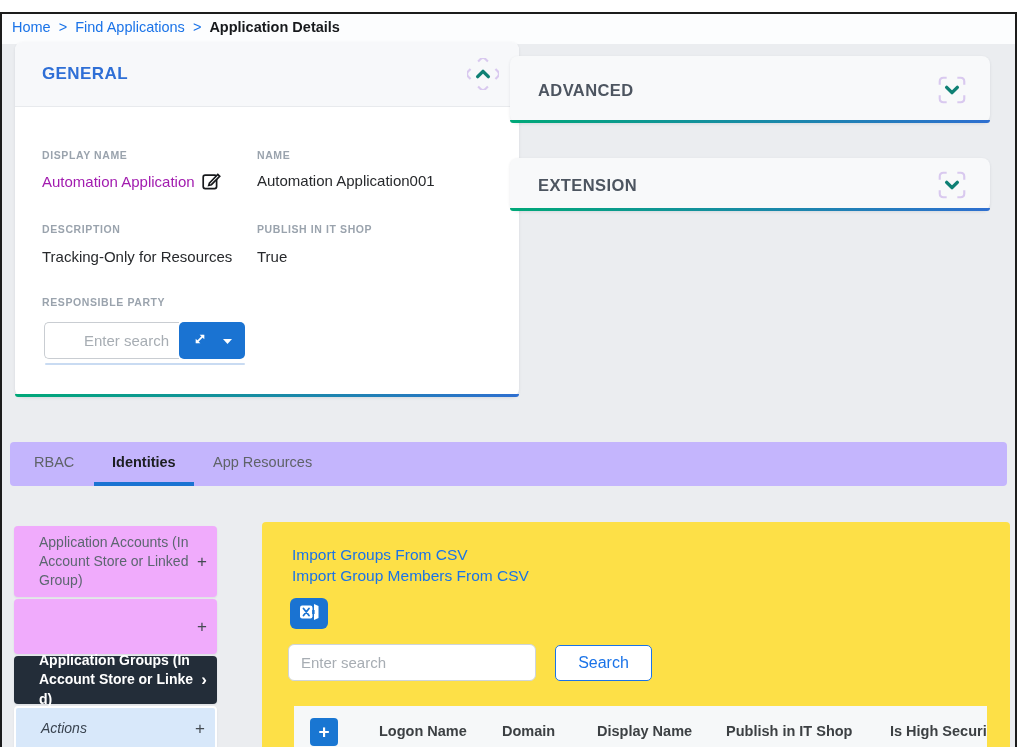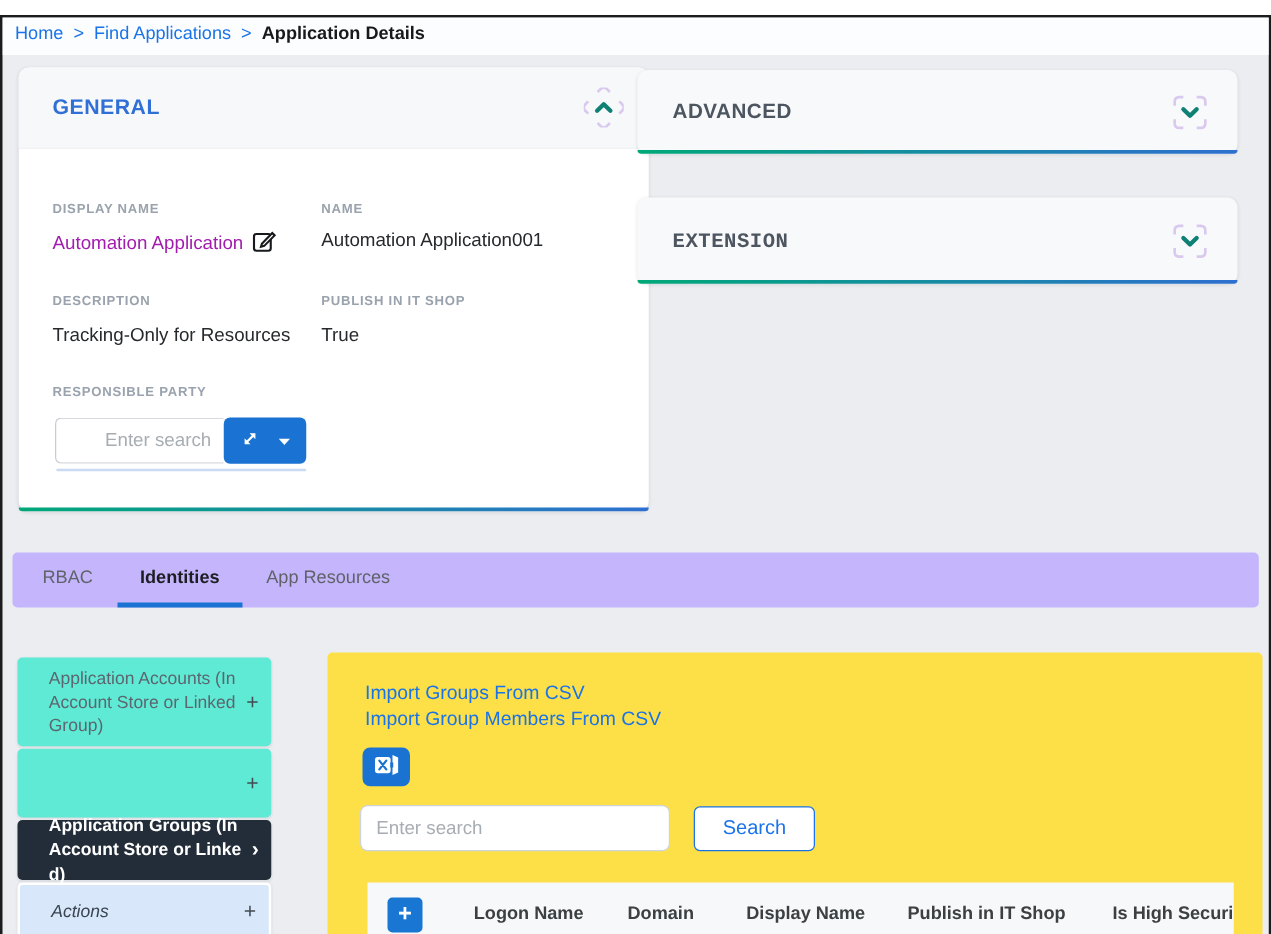--- a/index.html
+++ b/index.html
@@ -9,28 +9,28 @@
   .crumbbar{position:absolute;left:0;top:0;width:100%;height:30px;background:#fcfdfe;}
   .crumb{position:absolute;left:10px;top:5px;font-size:14.5px;color:#1a73e8;white-space:nowrap;}
   .crumb a{color:#1a73e8;text-decoration:none;cursor:pointer;}
   .crumb .sep{color:#1a73e8;margin:0 4px;}
   .crumb .current{color:#17191c;font-weight:bold;}
 
   
   .card{position:absolute;background:#fff;border-radius:8px;box-shadow:0 1px 3px rgba(30,40,60,.10);}
   .card .grad{position:absolute;left:0;right:0;bottom:0;height:3px;border-radius:0 0 8px 8px;
     background:linear-gradient(90deg,#00a878,#2e6fd0);}
-  .gen-card{left:13px;top:40px;width:504px;height:355px;}
+  .gen-card{left:13px;top:28px;width:504px;height:355px;}
   .gen-head{position:absolute;left:0;top:0;right:0;height:64px;background:#f7f8fa;
     border-bottom:1px solid #e8eaed;border-radius:8px 8px 0 0;}
   .gen-title{position:absolute;left:27px;top:22px;font-size:17px;font-weight:bold;color:#2f6fd6;letter-spacing:.4px;}
   .collapse-btn{position:absolute;right:20px;top:16px;width:32px;height:32px;cursor:pointer;background:none;border:none;padding:0;}
   .col-card{left:508px;top:42px;width:480px;background:#f8f9fa;}
   .adv-card{height:67px;}
-  .ext-card{top:144px;height:69px;font-family:Liberation Mono, monospace;}
+  .ext-card{top:144px;height:53px;}
   .col-title{position:absolute;left:28px;top:50%;transform:translateY(-50%);
     font-size:16.5px;font-weight:bold;color:#4d5560;letter-spacing:.4px;}
   .col-card .collapse-btn{top:50%;transform:translateY(-50%);right:22px;}
 
   
   .f-label{position:absolute;font-size:10.5px;font-weight:bold;color:#9aa3ad;letter-spacing:.6px;}
   .f-value{position:absolute;font-size:15px;color:#27292c;}
   .f-link{color:#a21caf;cursor:pointer;text-decoration:none;}
   .edit-ic{display:inline-block;vertical-align:-4px;margin-left:6px;cursor:pointer;}
 
@@ -43,21 +43,21 @@
     border-radius:5px;cursor:pointer;display:flex;align-items:center;justify-content:space-evenly;padding:0;}
   .rp-underline{position:absolute;left:30px;top:321px;width:200px;height:2px;background:#bcd2ef;opacity:.8;border-radius:2px;}
 
   
   .tabbar{position:absolute;left:8px;top:428px;width:997px;height:44px;background:#c4b5fd;border-radius:4px;}
   .tab{position:absolute;top:12px;font-size:14.5px;color:#5f6368;cursor:pointer;white-space:nowrap;}
   .tab.active{color:#1c1e21;font-weight:bold;}
   .tab-underline{position:absolute;left:84px;bottom:0;width:100px;height:4px;background:#1a73d2;}
 
   
-  .side-item{position:absolute;left:12px;width:203px;box-sizing:border-box;background:#5eead4;border-radius:4px;
+  .side-item{position:absolute;left:12px;width:203px;box-sizing:border-box;background:#f0abfc;border-radius:4px;
     box-shadow:0 1px 2px rgba(30,40,60,.08);cursor:pointer;font-size:14px;color:#5c6670;}
   .side-text{position:absolute;left:25px;top:50%;transform:translateY(-50%);width:158px;
     line-height:1.38;word-break:break-all;}
   .side-suffix{position:absolute;right:10px;top:50%;transform:translateY(-50%);font-size:17px;color:#444b52;}
   .side-item.sel{background:#232d39;color:#fff;font-weight:bold;}
   .side-item.sel .side-suffix{color:#fff;font-weight:bold;}
   .side-item.actions{background:#d8e8fa;color:#3a4450;border:2px solid #fff;}
   .side-item.actions .side-text{word-break:normal;font-style:italic;}
   .side-sliver{position:absolute;left:12px;width:203px;height:10px;background:#d8e8fa;
     border:2px solid #fff;border-radius:4px;box-sizing:border-box;}

